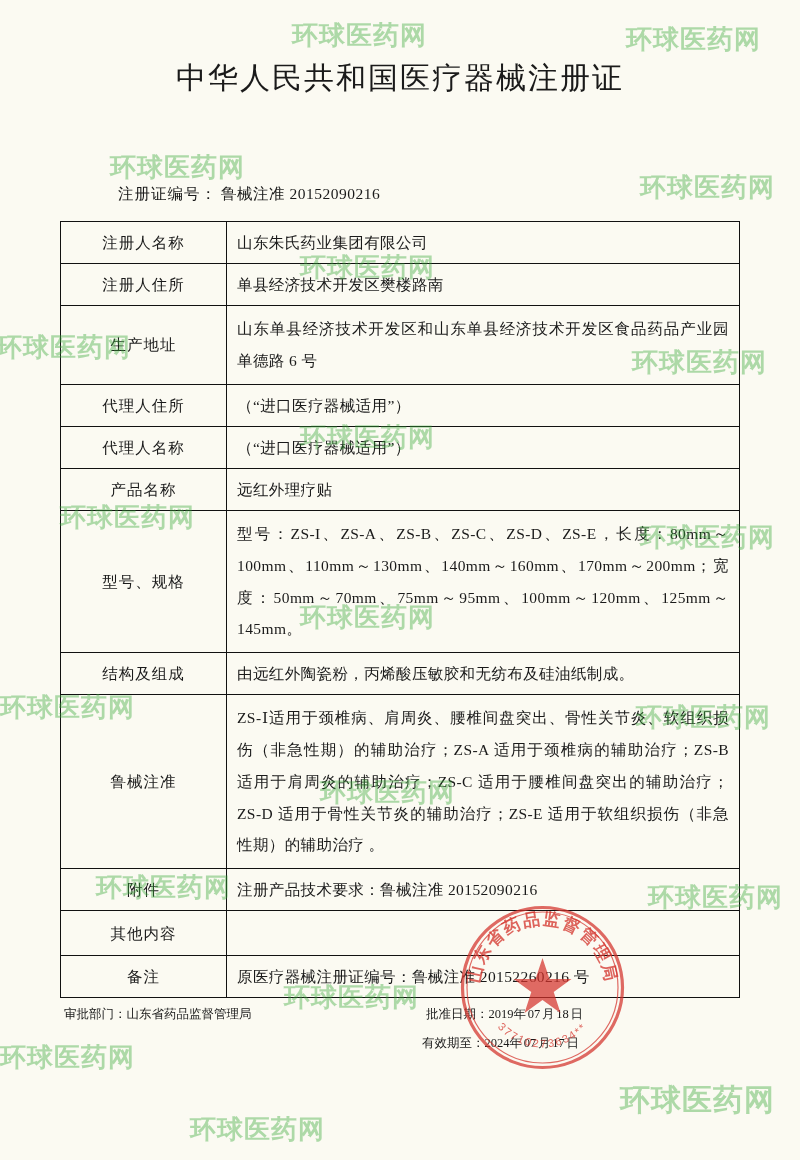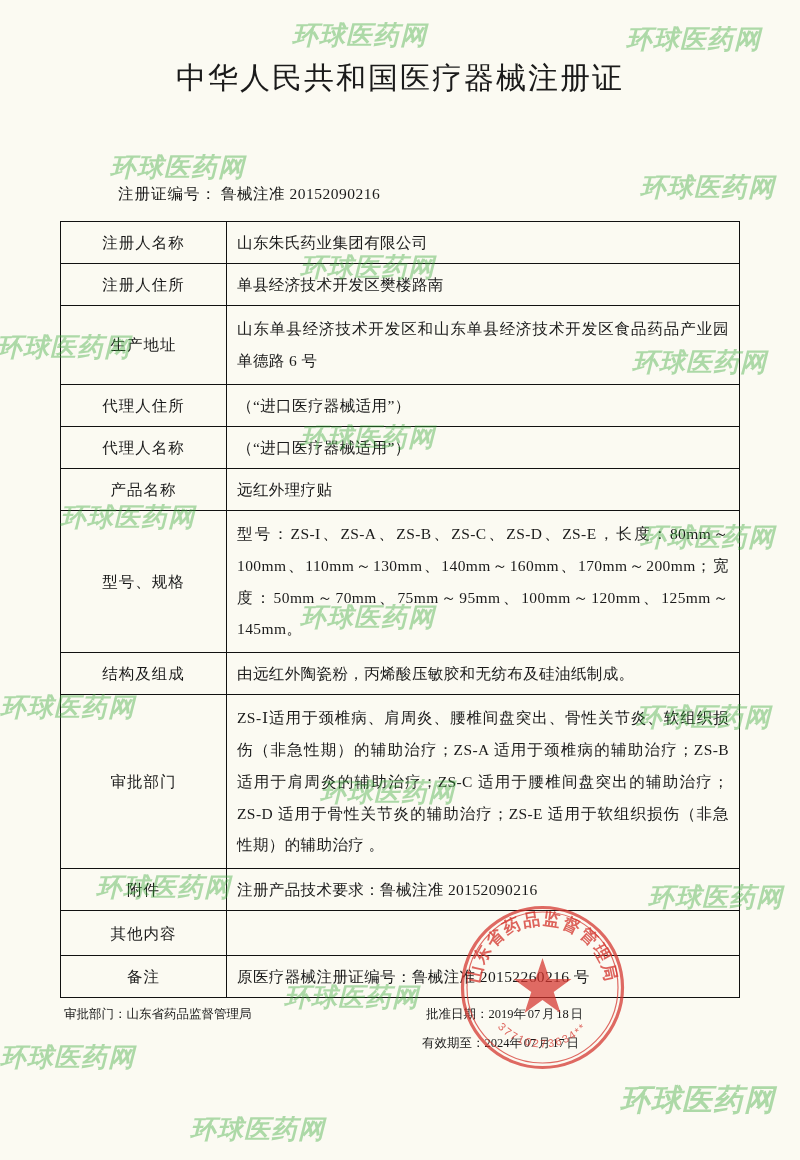--- a/index.html
+++ b/index.html
@@ -15,21 +15,20 @@
     position: relative;
     overflow: hidden;
   }
 
   
   .wm-layer {
     position: absolute;
     inset: 0;
     pointer-events: none;
     z-index: 5;
-    font-style: italic;
   }
   .wm {
     position: absolute;
     color: #3aa93a;
     opacity: 0.40;
     font-family: "Liberation Sans", sans-serif;
     font-weight: 700;
     white-space: nowrap;
     letter-spacing: 1px;
   }
@@ -204,21 +203,21 @@
       </tr>
       <tr>
         <td class="label">型号、规格</td>
         <td class="value tall just">型号：ZS-I、ZS-A、ZS-B、ZS-C、ZS-D、ZS-E，长度：80mm～100mm、110mm～130mm、140mm～160mm、170mm～200mm；宽度：50mm～70mm、75mm～95mm、100mm～120mm、125mm～145mm。</td>
       </tr>
       <tr>
         <td class="label">结构及组成</td>
         <td class="value">由远红外陶瓷粉，丙烯酸压敏胶和无纺布及硅油纸制成。</td>
       </tr>
       <tr>
-        <td class="label">审批部门</td>
+        <td class="label">鲁械注准</td>
         <td class="value tall just">ZS-Ⅰ适用于颈椎病、肩周炎、腰椎间盘突出、骨性关节炎、软组织损伤（非急性期）的辅助治疗；ZS-A 适用于颈椎病的辅助治疗；ZS-B 适用于肩周炎的辅助治疗；ZS-C 适用于腰椎间盘突出的辅助治疗；ZS-D 适用于骨性关节炎的辅助治疗；ZS-E 适用于软组织损伤（非急性期）的辅助治疗 。</td>
       </tr>
       <tr>
         <td class="label">附件</td>
         <td class="value">注册产品技术要求：鲁械注准 20152090216</td>
       </tr>
       <tr>
         <td class="label">其他内容</td>
         <td class="value empty-cell"></td>
       </tr>

